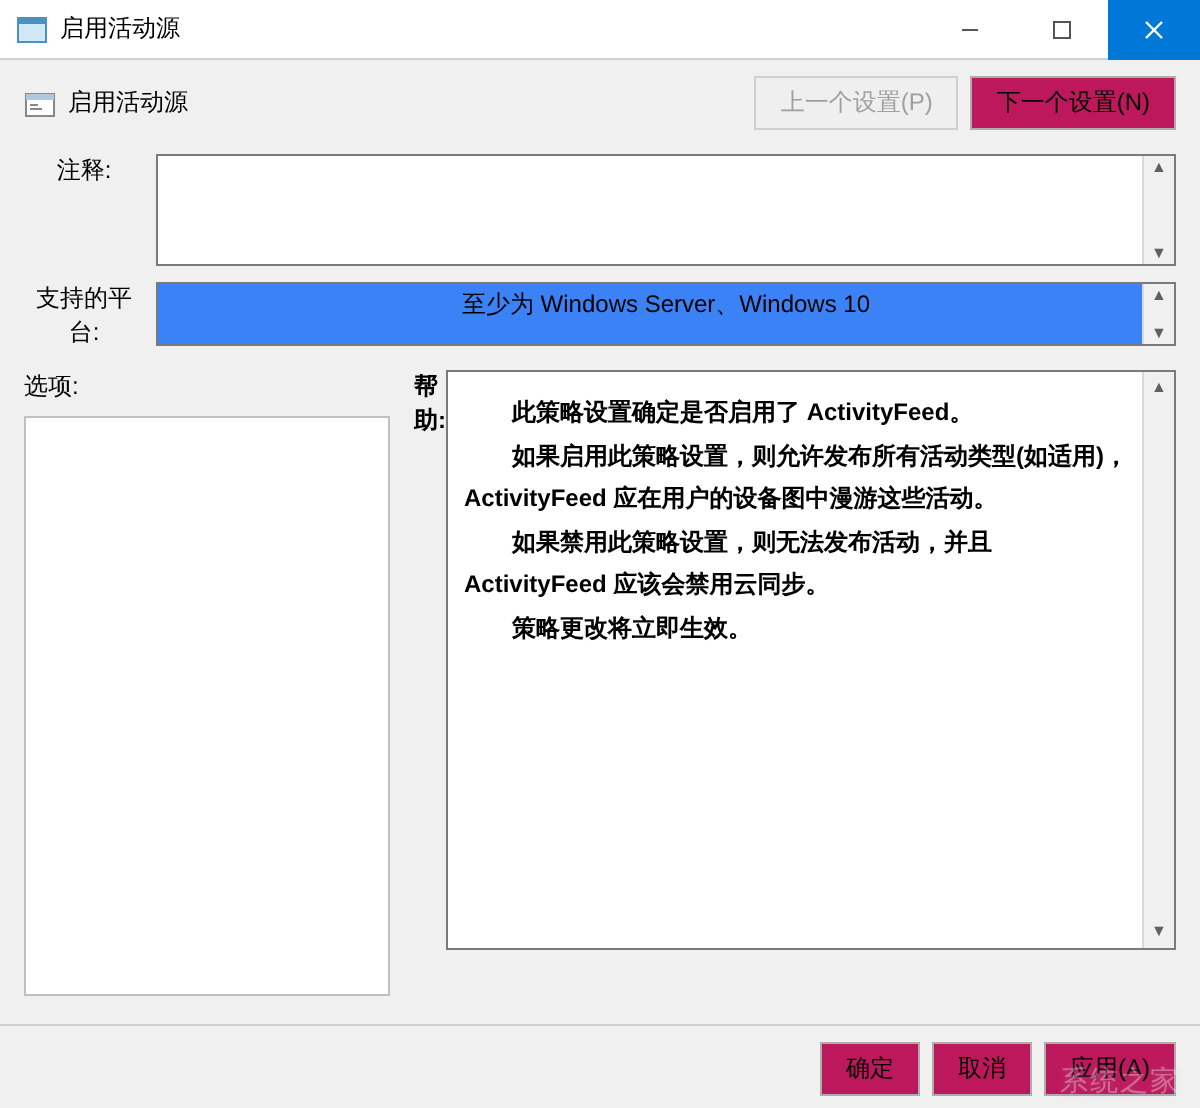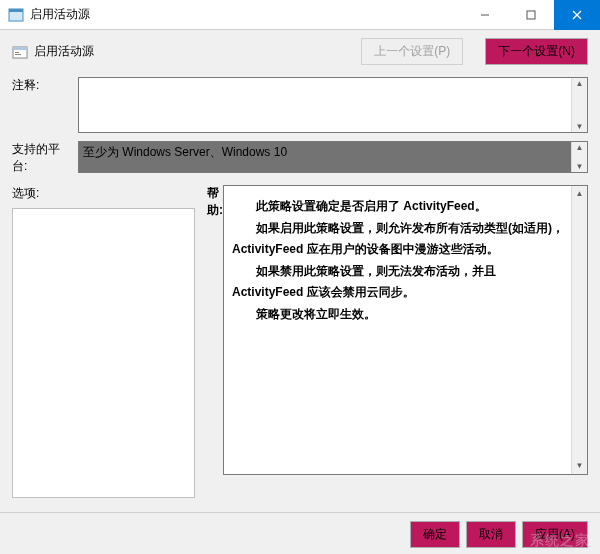--- a/index.html
+++ b/index.html
@@ -14,37 +14,37 @@
     .titlebar-btn.minimize { color: #777; }
     .titlebar-btn.maximize { color: #777; }
     .titlebar-btn.close svg, .titlebar-btn svg { width: 10px; height: 10px; }
     .titlebar-close-region { background: #0078d7; display: flex; }
     
     .content { padding: 8px 12px; }
     
     .header-row { display: flex; align-items: center; justify-content: space-between; margin-bottom: 12px; }
     .header-left { display: flex; align-items: center; gap: 6px; }
     .header-icon { width: 16px; height: 16px; }
-    .nav-buttons { display: flex; gap: 22px; }
+    .nav-buttons { display: flex; gap: 6px; }
     .win-button { background: #be185d; border: 1px solid #adadad; padding: 4px 12px; color: #000; cursor: pointer; }
     .win-button.disabled { color: #a0a0a0; background: #efefef; border-color: #d0d0d0; }
     
     .config-row { display: flex; gap: 10px; margin-bottom: 8px; }
     .radio-column { width: 80px; display: flex; flex-direction: column; gap: 12px; }
     .radio-item { display: flex; align-items: center; gap: 4px; }
     .radio-item input { margin: 0; }
     .radio-item.highlighted { border: 2px solid #d80000; padding: 1px 2px; margin: -3px -4px; }
     
-    .right-column { flex: 1; display: flex; flex-direction: column; gap: 8px; }
+    .right-column { flex: 1; display: flex; flex-direction: column; gap: 8px; text-align: center; }
     .field-row { display: flex; gap: 6px; align-items: flex-start; }
     .field-label { width: 60px; flex-shrink: 0; }
     .comment-box { flex: 1; height: 56px; border: 1px solid #7a7a7a; background: #fff; resize: none; padding: 2px; position: relative; }
     .scroll-stub { position: absolute; right: 0; top: 0; width: 16px; height: 100%; background: #f0f0f0; border-left: 1px solid #dadada; display:flex; flex-direction: column; justify-content: space-between; align-items: center; }
     .scroll-arrow { font-size: 8px; color: #606060; padding: 1px; }
-    .platform-box { flex: 1; border: 1px solid #7a7a7a; background: #737373; padding: 2px 4px; height: 32px; position: relative; }
+    .platform-box { flex: 1; border: 1px solid #7a7a7a; background: #3b82f6; padding: 2px 4px; height: 32px; position: relative; }
     .platform-text { color: #000; }
     
     .lower { display: flex; gap: 12px; margin-top: 10px; }
     .options-col { width: 183px; }
     .help-col { flex: 1; display: flex; flex-direction: row; font-weight: bold; }
     .section-label { margin-bottom: 6px; }
     .options-box { border: 1px solid #c0c0c0; background: #fff; height: 290px; }
     .help-box { border: 1px solid #7a7a7a; background: #fff; height: 290px; padding: 10px 20px 10px 8px; position: relative; line-height: 1.7; }
     .help-box p { margin-bottom: 2px; text-indent: 2em; }
     .help-box p.noindent { text-indent: 0; }

